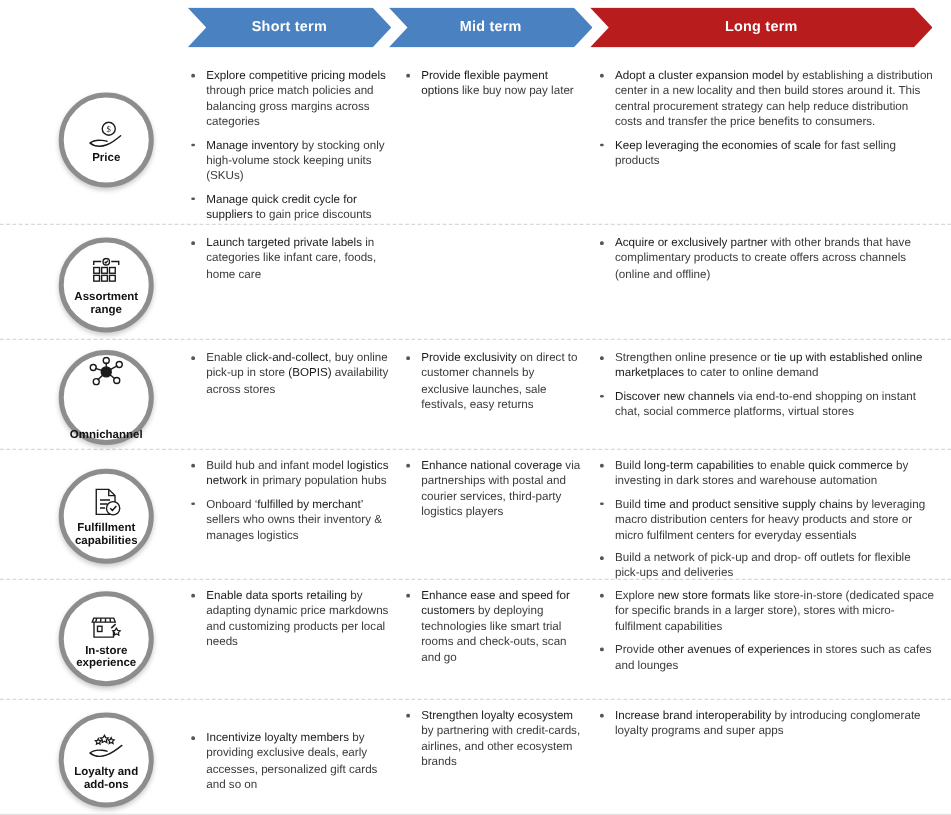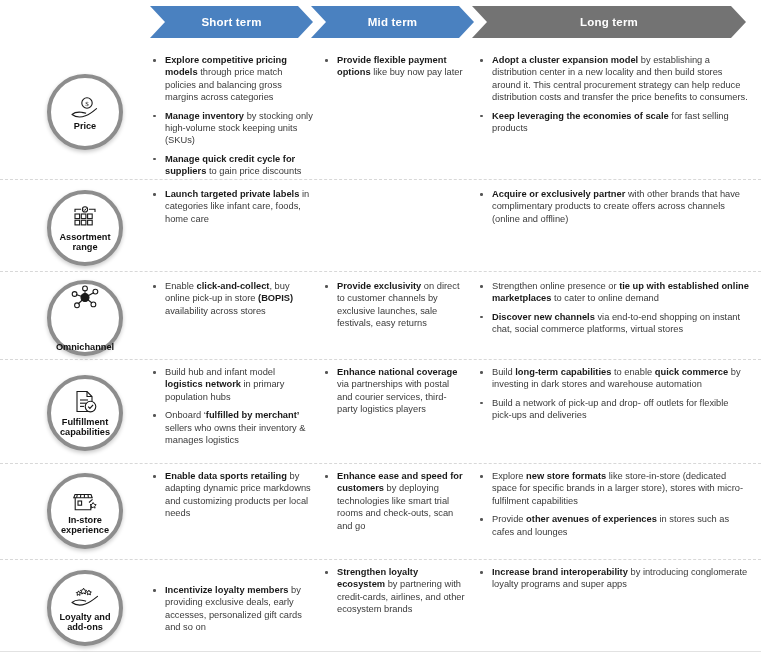--- a/index.html
+++ b/index.html
@@ -116,33 +116,33 @@
   ul.bullets li:before {
     content: "";
     position: absolute;
     left: 3px;
     top: 5px;
     width: 2.5px;
     height: 2.5px;
     background: #555555;
     border-radius: 50%;
   }
-  ul.bullets li b { font-weight: bold; color: #1a1a1a; }
+  ul.bullets li b { font-weight: normal; color: #1a1a1a; }
 </style>
 </head>
 <body>
 
 <div class="header-band" id="header-band">
     <div class="arrow arrow-short" style="background: rgb(74, 129, 192);">
       <span>Short term</span>
     </div>
     <div class="arrow arrow-mid" style="background: rgb(74, 129, 192);">
       <span>Mid term</span>
     </div>
-    <div class="arrow arrow-long" style="background: #737373; text-align: center;">
+    <div class="arrow arrow-long" style="background: #b91c1c; text-align: center;">
       <span>Long term</span>
     </div>
   </div>
 
 <div id="rows-container">
     <div class="row" style="top: 44px; height: 136px;">
       <div class="badge" style="top: 30px; border-color: rgb(141, 141, 141);">
         <div class="glyph">
           <svg width="30" height="22" viewBox="0 0 30 22" fill="none" stroke="#1a1a1a" stroke-width="1.1">
       <circle cx="17" cy="6" r="5.2"></circle>
@@ -259,20 +259,21 @@
         </ul>
       </div>
       <div class="col col-mid" style="top: 6px;">
         <ul class="bullets">
           <li><b>Enhance national coverage</b><span> via partnerships with postal and courier services, third-party logistics players</span></li>
         </ul>
       </div>
       <div class="col col-long" style="top: 6px;">
         <ul class="bullets">
           <li><span>Build </span><b>long-term capabilities</b><span> to enable </span><b>quick commerce</b><span> by investing in dark stores and warehouse automation</span></li>
+          <li><span>Build </span><b>time and product sensitive supply chains</b><span> by leveraging macro distribution centers for heavy products and store or micro fulfilment centers for everyday essentials</span></li>
           <li><span>Build a network of pick-up and drop- off outlets for flexible pick-ups and deliveries</span></li>
         </ul>
       </div>
     </div>
     <div class="row" style="top: 464px; height: 96px;">
       <div class="badge" style="top: 9px; border-color: rgb(141, 141, 141);">
         <div class="glyph">
           <svg width="29" height="25" viewBox="0 0 29 25" fill="none" stroke="#1a1a1a" stroke-width="1.1">
       <path d="M4 6.5h16l1.2 3.2H2.8z"></path>
       <path d="M6.3 6.5l-.7 3.2M9.8 6.5l-.4 3.2M13.4 6.5v3.2M17 6.5l.4 3.2"></path>

